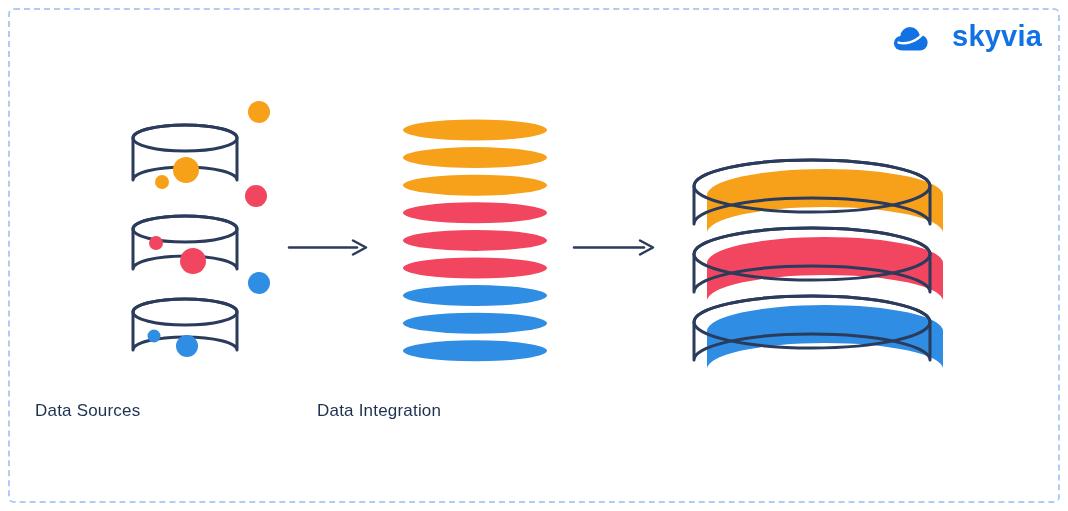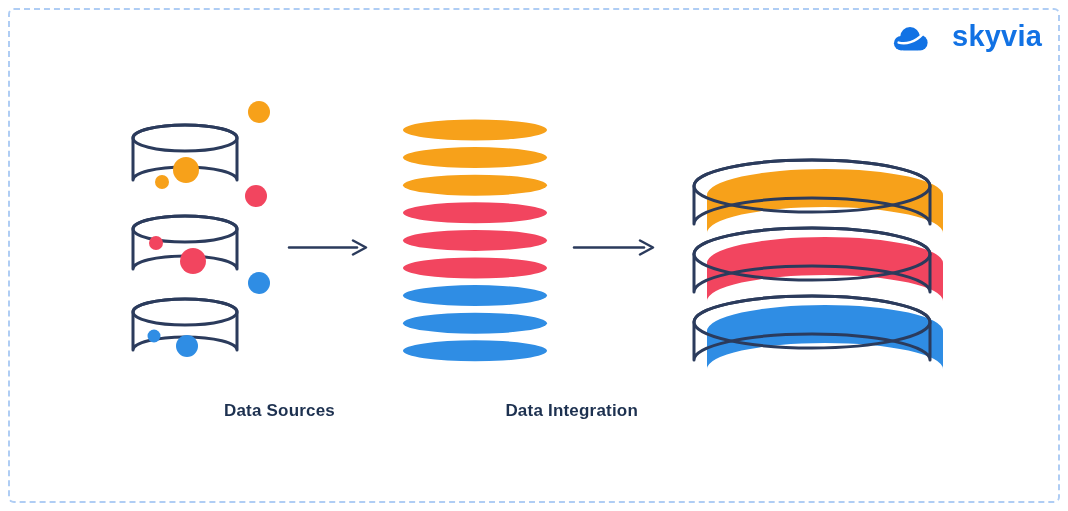--- a/index.html
+++ b/index.html
@@ -13,22 +13,22 @@
     border:2px dashed var(--border,#AFCDF4);
     border-radius:6px;
     pointer-events:none;
   }
   .scene{position:absolute;left:0;top:0;}
   .cylbody{fill:#ffffff;stroke:var(--outline);stroke-width:3;stroke-linejoin:round;}
   .cyltop{fill:none;stroke:var(--outline);stroke-width:3;}
   .arrowline{stroke:var(--outline);stroke-width:2.5;fill:none;stroke-linecap:round;}
   .arrowhead{stroke:var(--outline);stroke-width:2.5;fill:none;stroke-linecap:round;stroke-linejoin:round;}
   .node-label{
-    position:absolute;top:401px;width:300px;text-align:right;
-    font-weight:700;font-size:17px;color:var(--label,#1D3150);letter-spacing:.2px;
+    position:absolute;top:401px;width:300px;text-align:left;
+    font-weight:400;font-size:17px;color:var(--label,#1D3150);letter-spacing:.2px;
   }
   .logo{position:absolute;top:22px;right:26px;display:flex;align-items:center;gap:22px;}
   .logo-text{
     font-size:29px;font-weight:600;color:var(--logo,#1272E4);
     letter-spacing:.2px;line-height:1;padding-bottom:4px;
   }
 </style>
 </head>
 <body>
 
@@ -100,21 +100,21 @@
         <g>
           <path d="M 694 186 A 118 26 0 0 1 930 186 L 930 224 A 118 26 0 0 0 694 224 Z" fill="#ffffff"></path>
           <path d="M 694 186 A 118 26 0 0 1 930 186 L 930 224 A 118 26 0 0 0 694 224 Z" fill="#F7A11A" transform="translate(13,9)"></path>
           <path d="M 694 186 A 118 26 0 0 1 930 186 L 930 224 A 118 26 0 0 0 694 224 Z" fill="none" stroke="#2B3B5C" stroke-width="3" stroke-linejoin="round"></path>
           <ellipse cx="812" cy="186" rx="118" ry="26" fill="none" stroke="#2B3B5C" stroke-width="3"></ellipse>
         </g>
       </g>
   </svg>
 
   <div class="node-label" style="left:35px">Data Sources</div>
-  <div class="node-label" style="left:338px">Data Integration</div>
+  <div class="node-label" style="left:317px">Data Integration</div>
 
   <div class="logo">
     <svg width="40" height="28" viewBox="0 0 38 27">
       <g fill="var(--logo)">
         <circle cx="10.5" cy="17.5" r="7"></circle>
         <circle cx="19" cy="11.5" r="9.5"></circle>
         <circle cx="28.5" cy="17" r="7.5"></circle>
         <rect x="10" y="14" width="19" height="10.5" rx="3"></rect>
       </g>
       <path d="M 8 17 C 15 19, 24 16.5, 31 9" stroke="#ffffff" stroke-width="2.4" fill="none" stroke-linecap="round"></path>

